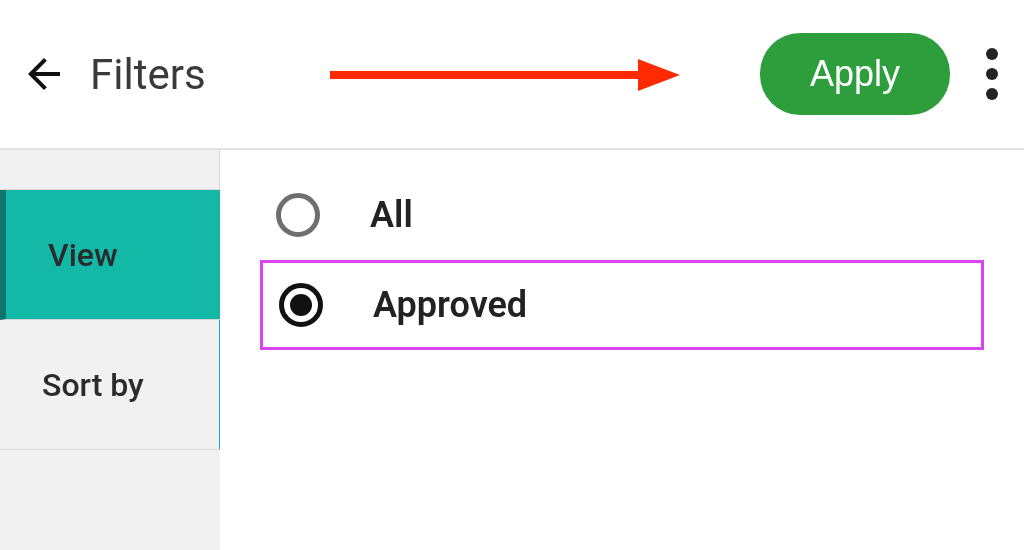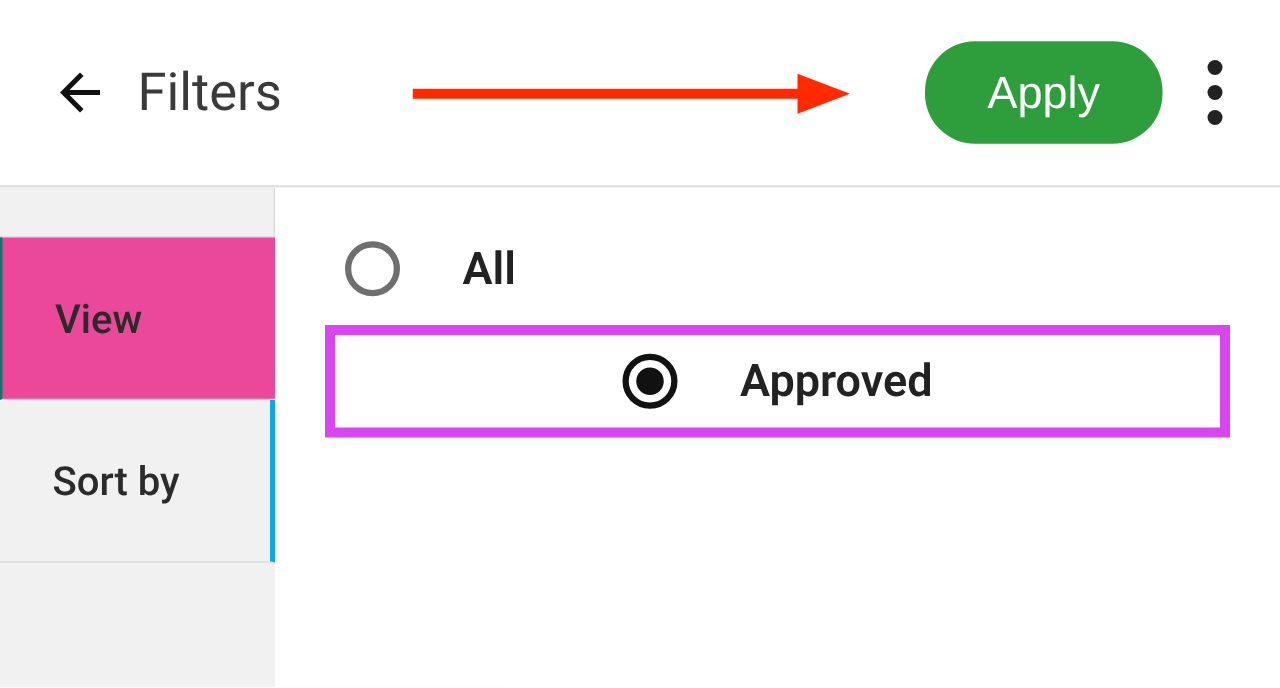--- a/index.html
+++ b/index.html
@@ -9,21 +9,21 @@
   height: 550px;
   font-family: Roboto, "Helvetica Neue", Arial, sans-serif;
   background: #ffffff;
   overflow: hidden;
 }
 .header {
   height: 150px;
   background: #ffffff;
   display: flex;
   align-items: center;
-  padding: 0 40px;
+  padding: 0 20px;
   box-sizing: border-box;
   border-bottom: 2px solid #e1e1e1;
   position: relative;
 }
 .back-icon {
   width: 48px;
   height: 48px;
   display: flex;
   align-items: center;
   justify-content: center;
@@ -80,51 +80,50 @@
 .sidebar-item {
   height: 130px;
   display: flex;
   align-items: center;
   padding-left: 42px;
   font-size: 32px;
   color: #2b2b2b;
   font-weight: 500;
   box-sizing: border-box;
   cursor: pointer;
-  border-right: 4px solid #0ea5e9;
+  border-right: 1px solid #0ea5e9;
   border-bottom: 1px solid #d8d8d8;
 }
 .sidebar-spacer {
    height: 40px;
    border-right: 1px solid #d8d8d8;
    border-bottom: 1px solid #d8d8d8;
    box-sizing: border-box;
 }
 .sidebar-item.active {
-  background: #ec4899;
+  background: #14b8a6;
   border-right: none;
-  border-left: 2px solid #0f766e;
+  border-left: 6px solid #0f766e;
 }
 .content {
   flex: 1;
   background: #ffffff;
   padding: 20px 40px;
   box-sizing: border-box;
 }
 .radio-row {
   display: flex;
   align-items: center;
   height: 90px;
   padding: 4px 16px;
   box-sizing: border-box;
   cursor: pointer;
 }
 .radio-row.highlighted {
-  border: 8px solid #d946ef;
-  justify-content: center;
+  border: 3px solid #d946ef;
 }
 .radio-outer {
   width: 44px;
   height: 44px;
   border: 5px solid #6f6f6f;
   border-radius: 50%;
   display: flex;
   align-items: center;
   justify-content: center;
   box-sizing: border-box;

